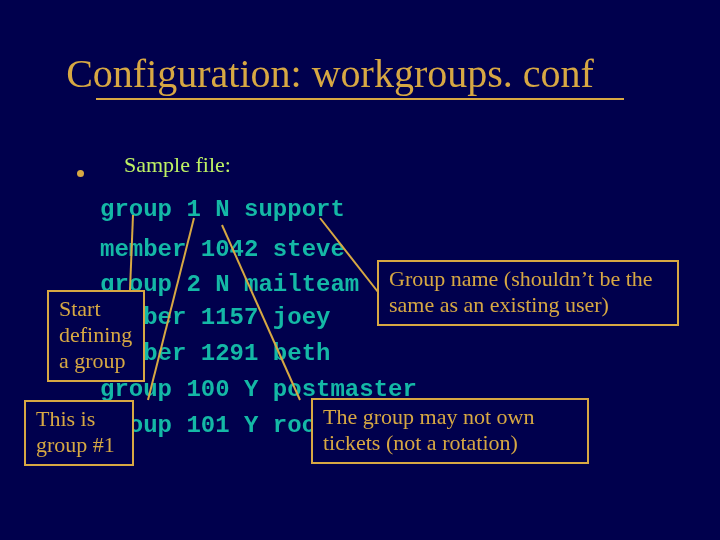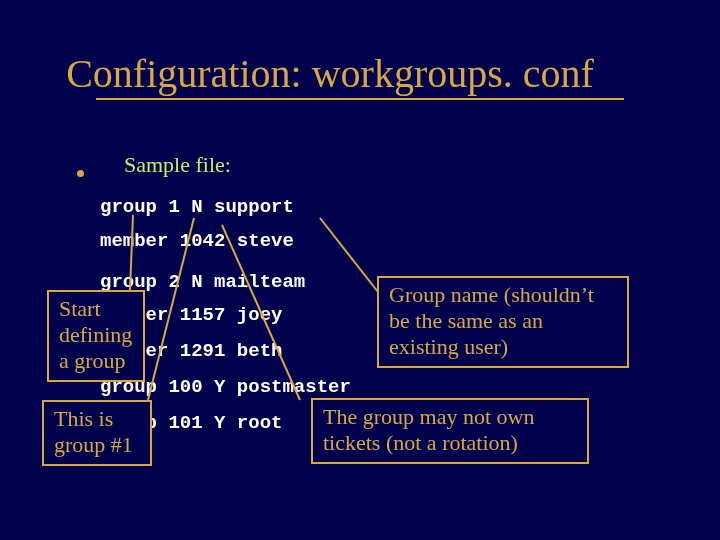--- a/index.html
+++ b/index.html
@@ -45,45 +45,45 @@
     left: 96px;
     font-size: 22px;
     color: #bef264;
     margin-left: 28px;
   }
   .code {
     position: absolute;
     left: 100px;
     font-family: "Courier New", Courier, monospace;
     font-weight: bold;
-    font-size: 19px;
-    color: #ffffff;
+    font-size: 24px;
+    color: #14b8a6;
     white-space: pre;
   }
   .code.l1 { top: 196px; }
-  .code.l2 { top: 230px; }
+  .code.l2 { top: 236px; }
   .code.l3 { top: 263px; margin-top: 8px; }
   .code.l4 { top: 304px; }
   .code.l5 { top: 340px; }
   .code.l6 { top: 376px; }
   .code.l7 { top: 412px; }
   .callout {
     position: absolute;
     background: #00004d;
     border: 2px solid #d7a843;
     color: #d7a843;
     font-family: "Times New Roman", Times, serif;
     font-size: 22px;
     line-height: 1.18;
     padding: 4px 10px 6px 10px;
     box-sizing: border-box;
   }
   .callout.c1 { top: 290px; left: 47px; width: 98px; }
-  .callout.c2 { top: 400px; left: 42px; width: 110px; }
-  .callout.c3 { top: 276px; left: 377px; width: 252px; }
+  .callout.c2 { top: 400px; left: 24px; width: 110px; }
+  .callout.c3 { top: 260px; left: 377px; width: 302px; }
   .callout.c4 { top: 398px; left: 283px; width: 278px; margin-left: 28px; }
   svg.lines {
     position: absolute;
     top: 0; left: 0;
     width: 720px; height: 540px;
     pointer-events: none;
   }
   svg.lines line {
     stroke: #d7a843;
     stroke-width: 2;

